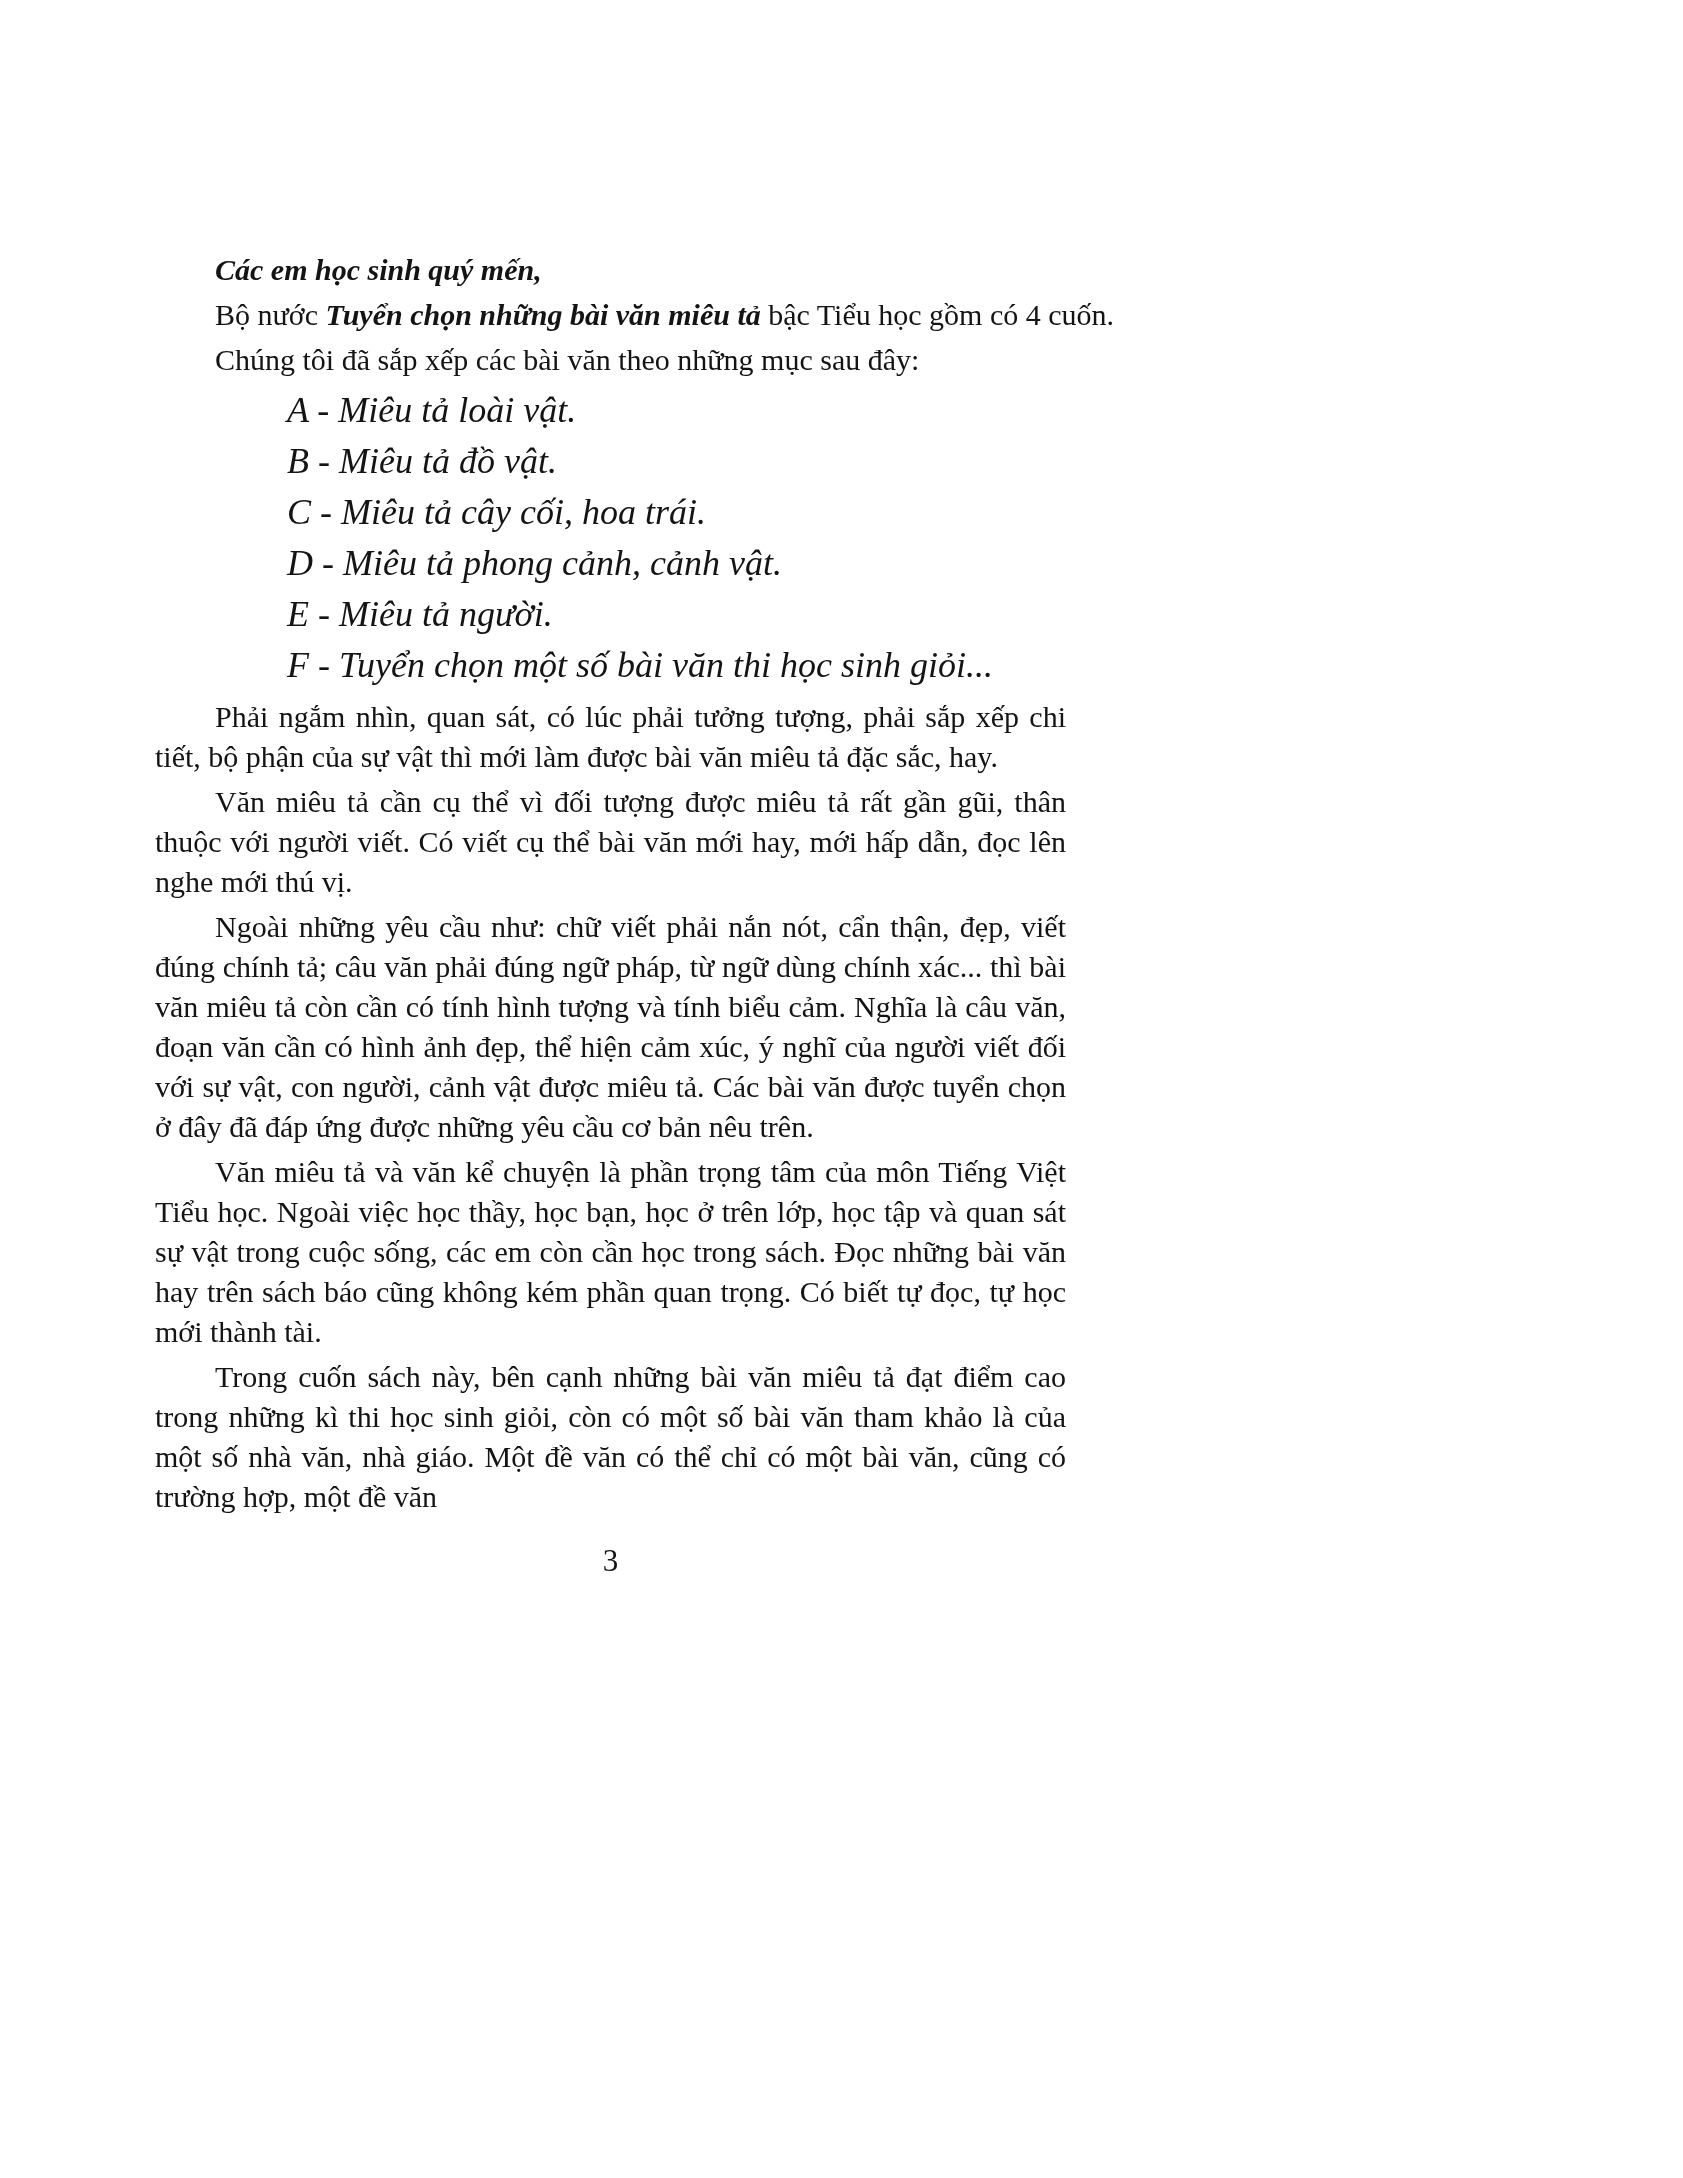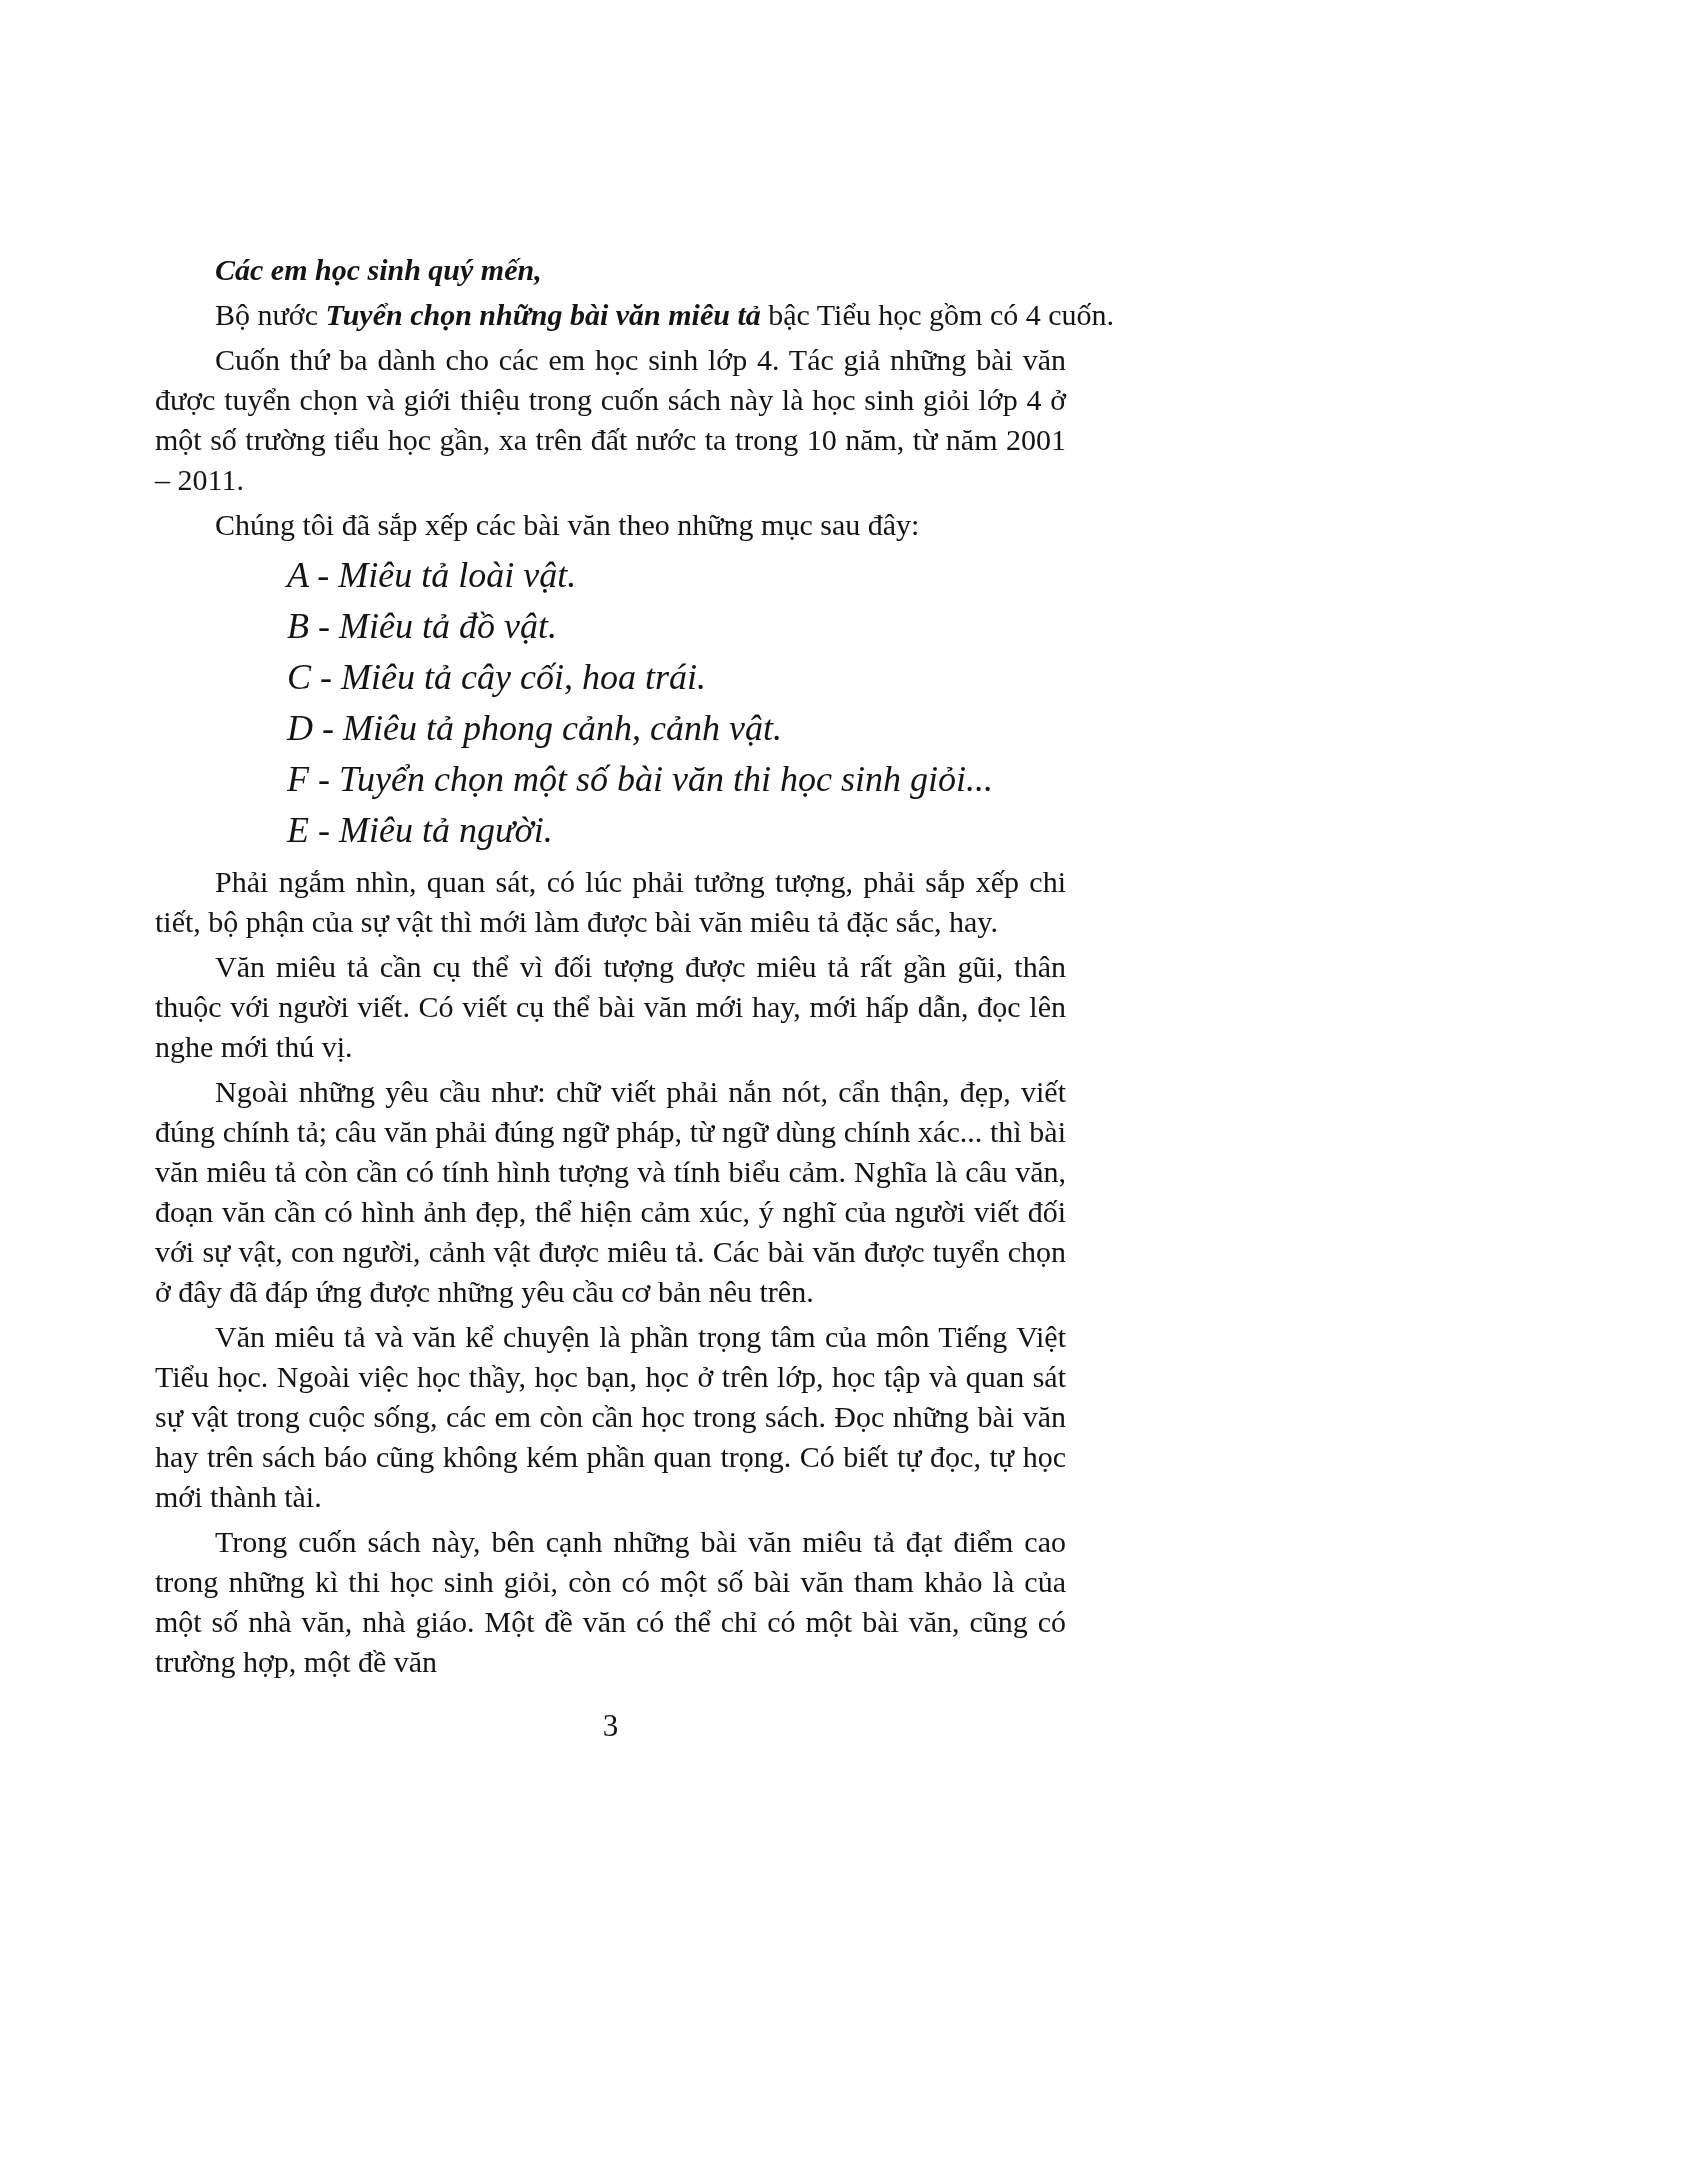--- a/index.html
+++ b/index.html
@@ -61,31 +61,30 @@
 </style>
 </head>
 <body>
 
 <div class="page-content">
 
   <p class="para salutation">Các em học sinh quý mến,</p>
 
   <p class="para intro"><span>Bộ nước </span><span class="book-title">Tuyển chọn những bài văn miêu tả</span><span> bậc Tiểu học gồm có 4 cuốn.</span></p>
 
-  <p class="para">Cuốn thứ ba dành cho các em học sinh lớp 4. Tác giả những bài văn được tuyển chọn và giới thiệu trong cuốn sách này là học sinh giỏi lớp 4 ở một số trường tiểu học gần, xa trên đất nước ta trong 10 năm, từ năm 2001 – 2011.</p>
 
   <p class="para">Chúng tôi đã sắp xếp các bài văn theo những mục sau đây:</p>
 
   <ul class="category-list">
     <li>A - Miêu tả loài vật.</li>
     <li>B - Miêu tả đồ vật.</li>
     <li>C - Miêu tả cây cối, hoa trái.</li>
     <li>D - Miêu tả phong cảnh, cảnh vật.</li>
+    <li>E - Miêu tả người.</li>
     <li>F - Tuyển chọn một số bài văn thi học sinh giỏi...</li>
-    <li>E - Miêu tả người.</li>
   </ul>
 
   <p class="para">Phải ngắm nhìn, quan sát, có lúc phải tưởng tượng, phải sắp xếp chi tiết, bộ phận của sự vật thì mới làm được bài văn miêu tả đặc sắc, hay.</p>
 
   <p class="para">Văn miêu tả cần cụ thể vì đối tượng được miêu tả rất gần gũi, thân thuộc với người viết. Có viết cụ thể bài văn mới hay, mới hấp dẫn, đọc lên nghe mới thú vị.</p>
 
   <p class="para">Ngoài những yêu cầu như: chữ viết phải nắn nót, cẩn thận, đẹp, viết đúng chính tả; câu văn phải đúng ngữ pháp, từ ngữ dùng chính xác... thì bài văn miêu tả còn cần có tính hình tượng và tính biểu cảm. Nghĩa là câu văn, đoạn văn cần có hình ảnh đẹp, thể hiện cảm xúc, ý nghĩ của người viết đối với sự vật, con người, cảnh vật được miêu tả. Các bài văn được tuyển chọn ở đây đã đáp ứng được những yêu cầu cơ bản nêu trên.</p>
 
   <p class="para">Văn miêu tả và văn kể chuyện là phần trọng tâm của môn Tiếng Việt Tiểu học. Ngoài việc học thầy, học bạn, học ở trên lớp, học tập và quan sát sự vật trong cuộc sống, các em còn cần học trong sách. Đọc những bài văn hay trên sách báo cũng không kém phần quan trọng. Có biết tự đọc, tự học mới thành tài.</p>
 

